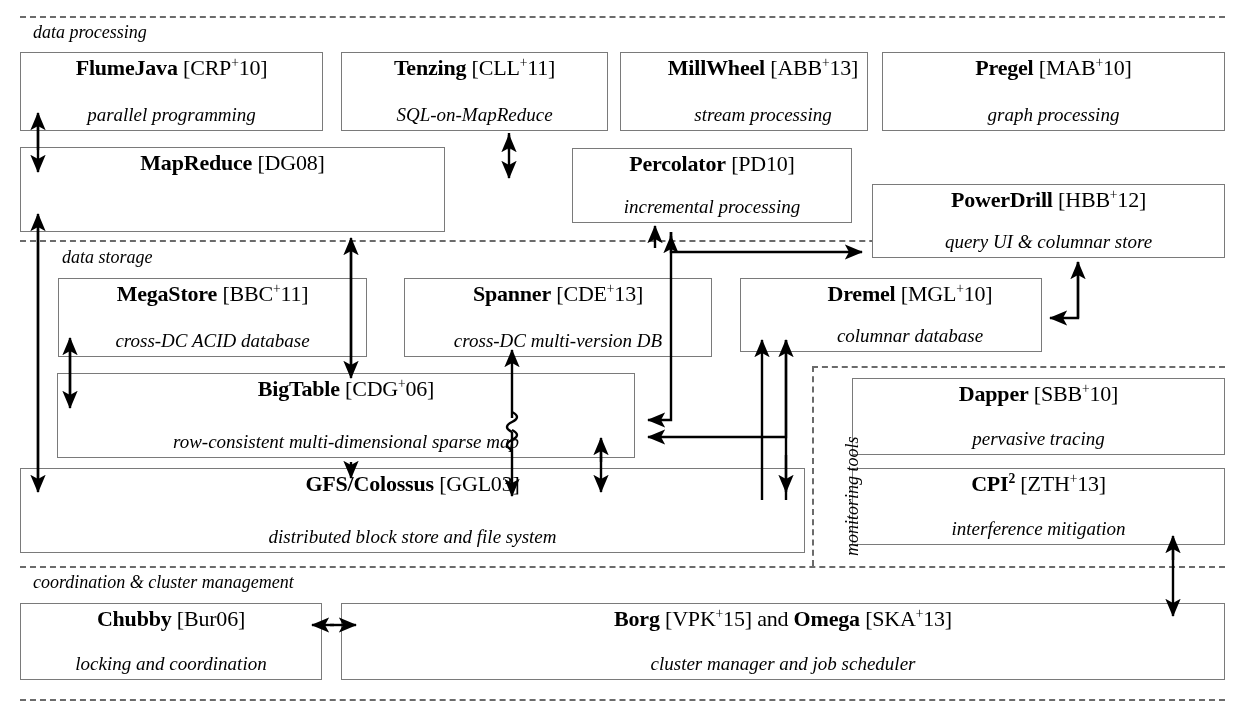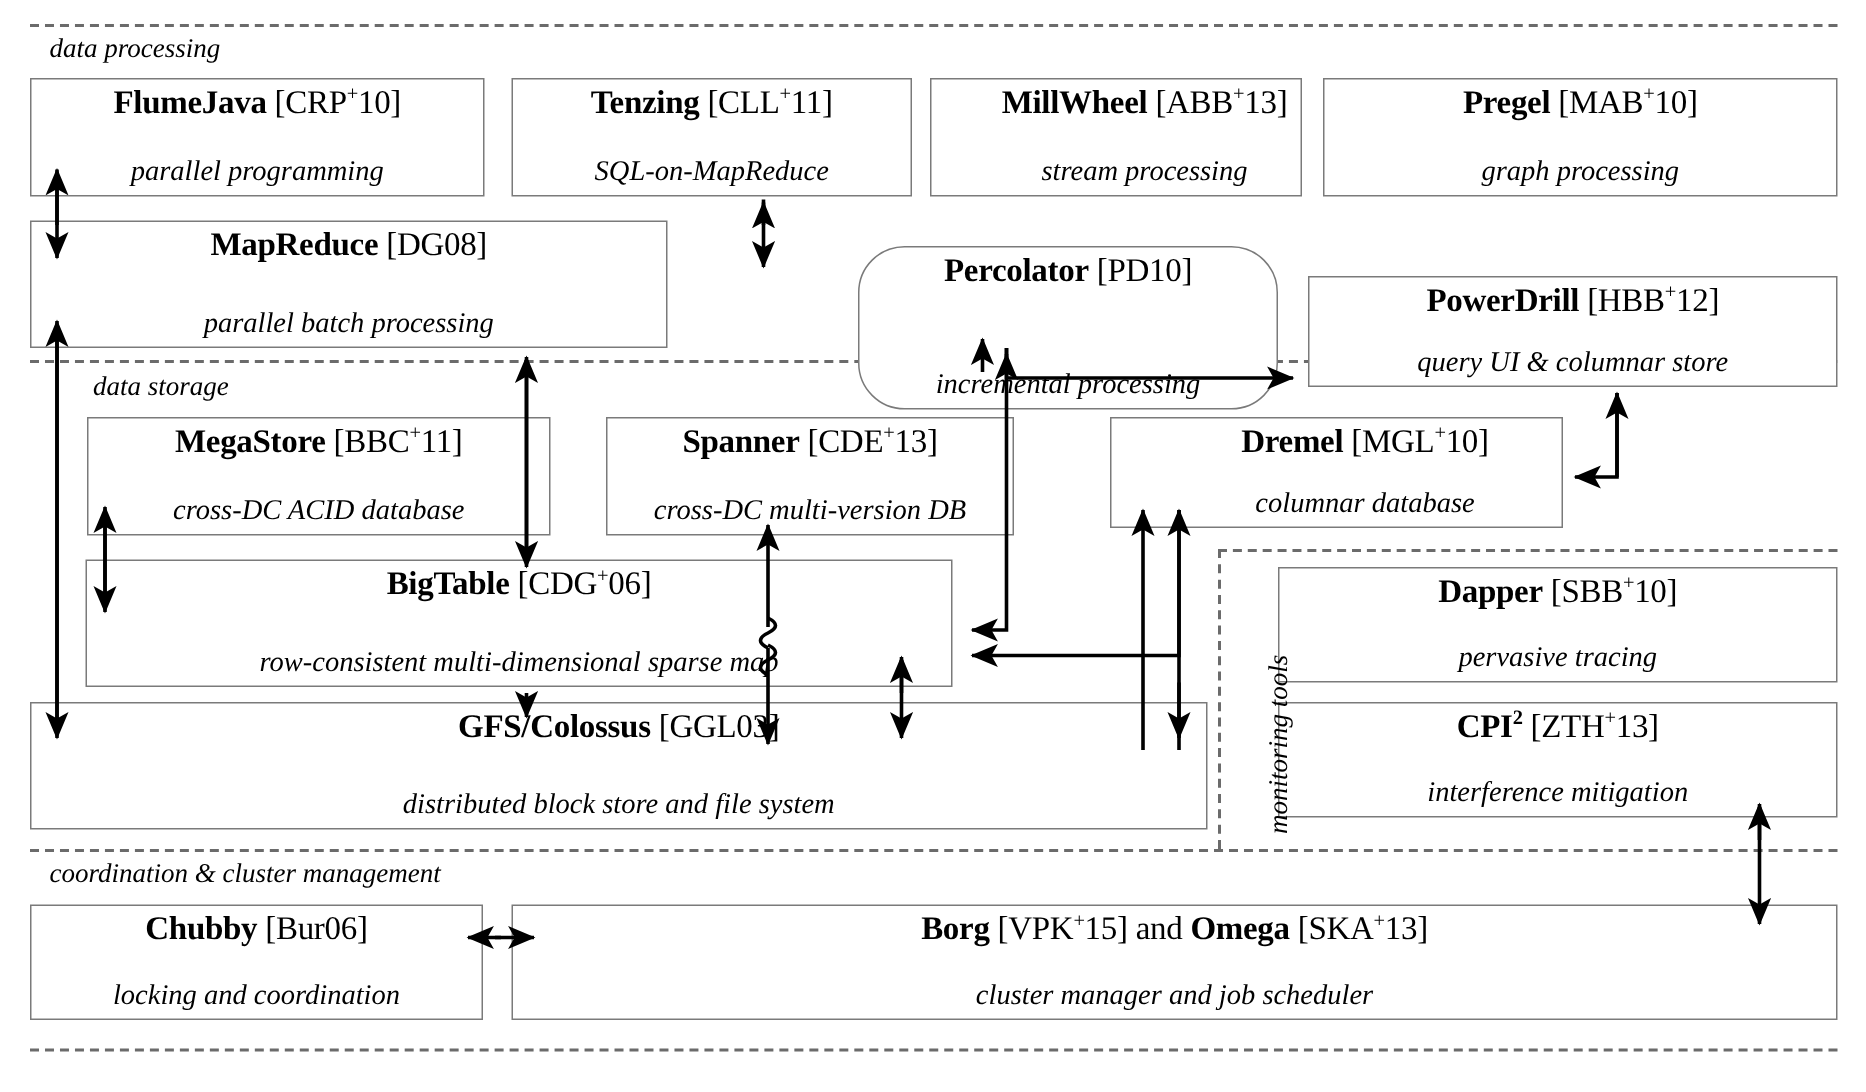--- a/index.html
+++ b/index.html
@@ -106,39 +106,38 @@
     <div class="sub">stream processing</div>
   </div>
 
   <div class="box" style="left:882px;top:52px;width:343px;height:79px;">
     <div class="title"><b>Pregel</b> <span class="ref">[MAB<sup>+</sup>10]</span></div>
     <div class="sub">graph processing</div>
   </div>
 
   <div class="box" style="left:20px;top:147px;width:425px;height:85px;">
     <div class="title"><b>MapReduce</b> <span class="ref">[DG08]</span></div>
-    <div class="sub">parallel batch processing</div>
-  </div>
-
-  <div class="box" style="left:572px;top:164px;width:280px;height:109px;border-radius:31px;">
+  </div>
+
+  <div class="box" style="left:572px;top:148px;width:280px;height:75px;">
     <div class="title"><b>Percolator</b> <span class="ref">[PD10]</span></div>
     <div class="sub">incremental processing</div>
   </div>
 
   <div class="box" style="left:872px;top:184px;width:353px;height:74px;">
     <div class="title"><b>PowerDrill</b> <span class="ref">[HBB<sup>+</sup>12]</span></div>
     <div class="sub">query UI &amp; columnar store</div>
   </div>
 
   <div class="box" style="left:58px;top:278px;width:309px;height:79px;">
     <div class="title"><b>MegaStore</b> <span class="ref">[BBC<sup>+</sup>11]</span></div>
     <div class="sub">cross-DC ACID database</div>
   </div>
 
-  <div class="box" style="left:404px;top:278px;width:272px;height:79px;">
+  <div class="box" style="left:404px;top:278px;width:308px;height:79px;">
     <div class="title"><b>Spanner</b> <span class="ref">[CDE<sup>+</sup>13]</span></div>
     <div class="sub">cross-DC multi-version DB</div>
   </div>
 
   <div class="box" style="left:740px;top:278px;width:302px;height:74px;padding-left:44px;">
     <div class="title"><b>Dremel</b> <span class="ref">[MGL<sup>+</sup>10]</span></div>
     <div class="sub">columnar database</div>
   </div>
 
   <div class="box" style="left:57px;top:373px;width:578px;height:85px;">

